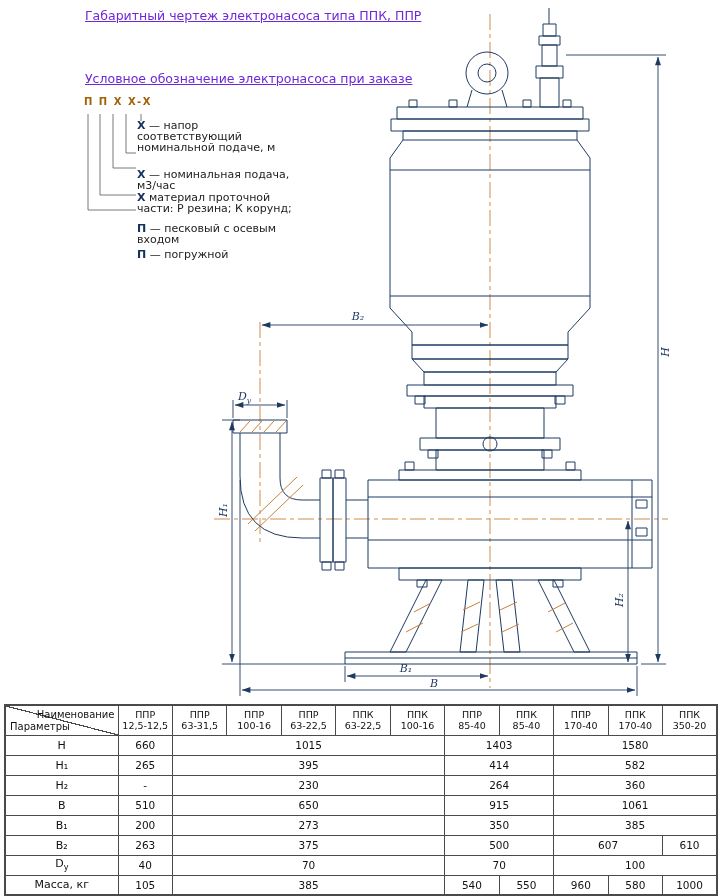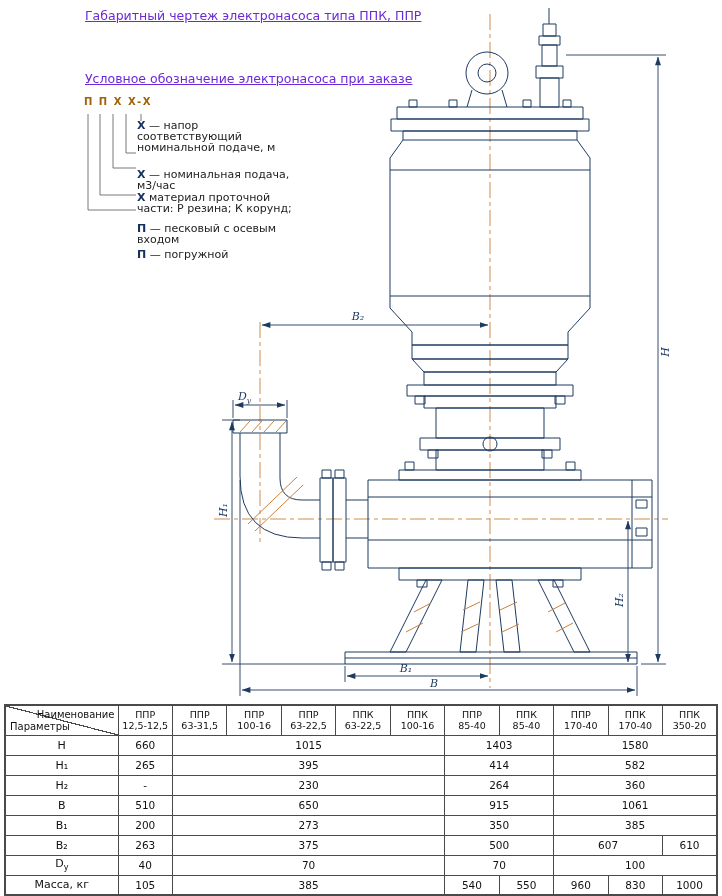--- a/index.html
+++ b/index.html
@@ -304,19 +304,19 @@
           <td colspan="2">70</td>
           <td colspan="3">100</td>
         </tr>
         <tr>
           <th>Масса, кг</th>
           <td colspan="1">105</td>
           <td colspan="5">385</td>
           <td colspan="1">540</td>
           <td colspan="1">550</td>
           <td colspan="1">960</td>
-          <td colspan="1">830</td>
+          <td colspan="1">580</td>
           <td colspan="1">1000</td>
         </tr>
       </tbody>
     </table>
 
 </div>
 
 </body></html>

